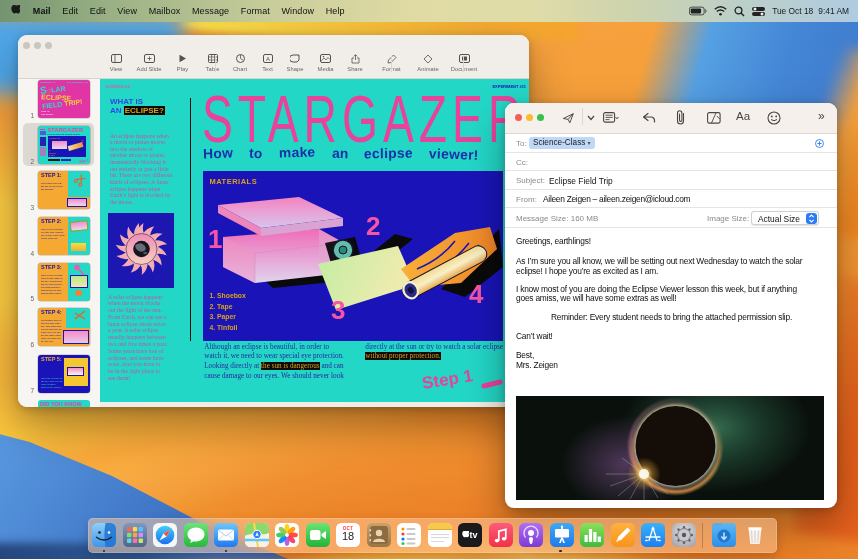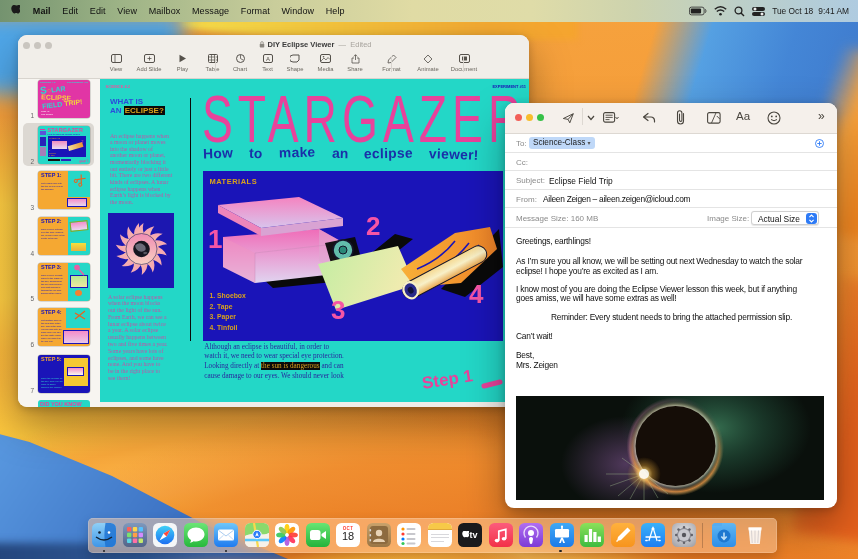--- a/index.html
+++ b/index.html
@@ -90,24 +90,20 @@
     <div class="br-deep"></div>
   </div>
 
   <div class="window keynote">
     <div class="kn-chrome"></div>
     <div class="lights" style="left:4.5px;top:6.5px;gap:4.4px;">
       <div class="light" style="background:#C9C5BF;"></div>
       <div class="light" style="background:#C9C5BF;"></div>
       <div class="light" style="background:#C9C5BF;"></div>
     </div>
-    <div class="kn-title"><svg width="6" height="7" viewBox="0 0 8 9" style="vertical-align:-1px;">
-          <rect x="1" y="3.5" width="6" height="5" rx="1" fill="#8a867f"></rect>
-          <path d="M2.2 3.5 V2.5 A1.8 1.8 0 0 1 5.8 2.5 V3.5" stroke="#8a867f" fill="none"></path>
-        </svg> DIY Eclipse Viewer <span class="edited">&nbsp;—&nbsp; Edited</span></div>
     <div class="kn-tools">
       <div class="kn-tool" style="left:98px;">
           <div class="glyph"><svg width="11" height="9" viewBox="0 0 11 9">
               <rect x="0.5" y="0.5" width="10" height="8" rx="1.5" fill="none" stroke="#55514b"></rect>
               <path d="M4 0.5 V8.5" stroke="#55514b" stroke-width="0.8"></path>
             </svg></div>
           <div class="lbl">View</div>
         </div>
       <div class="kn-tool" style="left:131px;">
           <div class="glyph"><svg width="11" height="9" viewBox="0 0 11 9">
@@ -393,20 +389,21 @@
 
           <text x="5" y="77" font-size="26" fill="#F555A5" font-family="Liberation Sans" font-weight="bold">1</text>
           <text x="163" y="64" font-size="26" fill="#F555A5" font-family="Liberation Sans" font-weight="bold">2</text>
           <text x="128" y="148" font-size="26" fill="#F555A5" font-family="Liberation Sans" font-weight="bold">3</text>
           <text x="266" y="132" font-size="26" fill="#F555A5" font-family="Liberation Sans" font-weight="bold">4</text>
         </svg>
         <div style="position:absolute;left:7px;top:120px;font-size:6.8px;font-weight:bold;color:#D9A21C;line-height:10.5px;">1. Shoebox<br>2. Tape<br>3. Paper<br>4. Tinfoil</div>
       </div>
 
       <div class="sl" style="left:104.2px;top:263.5px;white-space:nowrap;font-family:'Liberation Serif',serif;font-size:7.2px;line-height:9.9px;color:#28289E;">Although an eclipse is beautiful, in order to<br>watch it, we need to wear special eye protection.<br>Looking directly at <span style="background:#0A0A0A;color:#D9A21C;">the sun is dangerous</span> and can<br>cause damage to our eyes. We should never look</div>
+      <div class="sl" style="left:265.3px;top:263.5px;white-space:nowrap;font-family:'Liberation Serif',serif;font-size:7.2px;line-height:9.9px;color:#28289E;">directly at the sun or try to watch a solar eclipse<br><span style="background:#0A0A0A;color:#D9A21C;">without proper protection.</span></div>
       <div class="sl" style="left:322px;top:291px;font-size:17px;font-weight:bold;color:#E8429B;transform:rotate(-9deg);font-family:'Liberation Sans';">Step 1</div>
       <svg class="sl" style="left:380px;top:295px;" width="50" height="20" viewBox="0 0 50 20">
           <path d="M4 12 L20 8" stroke="#E8429B" stroke-width="5" stroke-linecap="round"></path>
           <path d="M30 4 L48 14" stroke="#E8429B" stroke-width="5" stroke-linecap="round"></path>
         </svg>
     </div>
   </div>
 
   <div class="window mail">
     <div class="ml-toolbar"></div>

